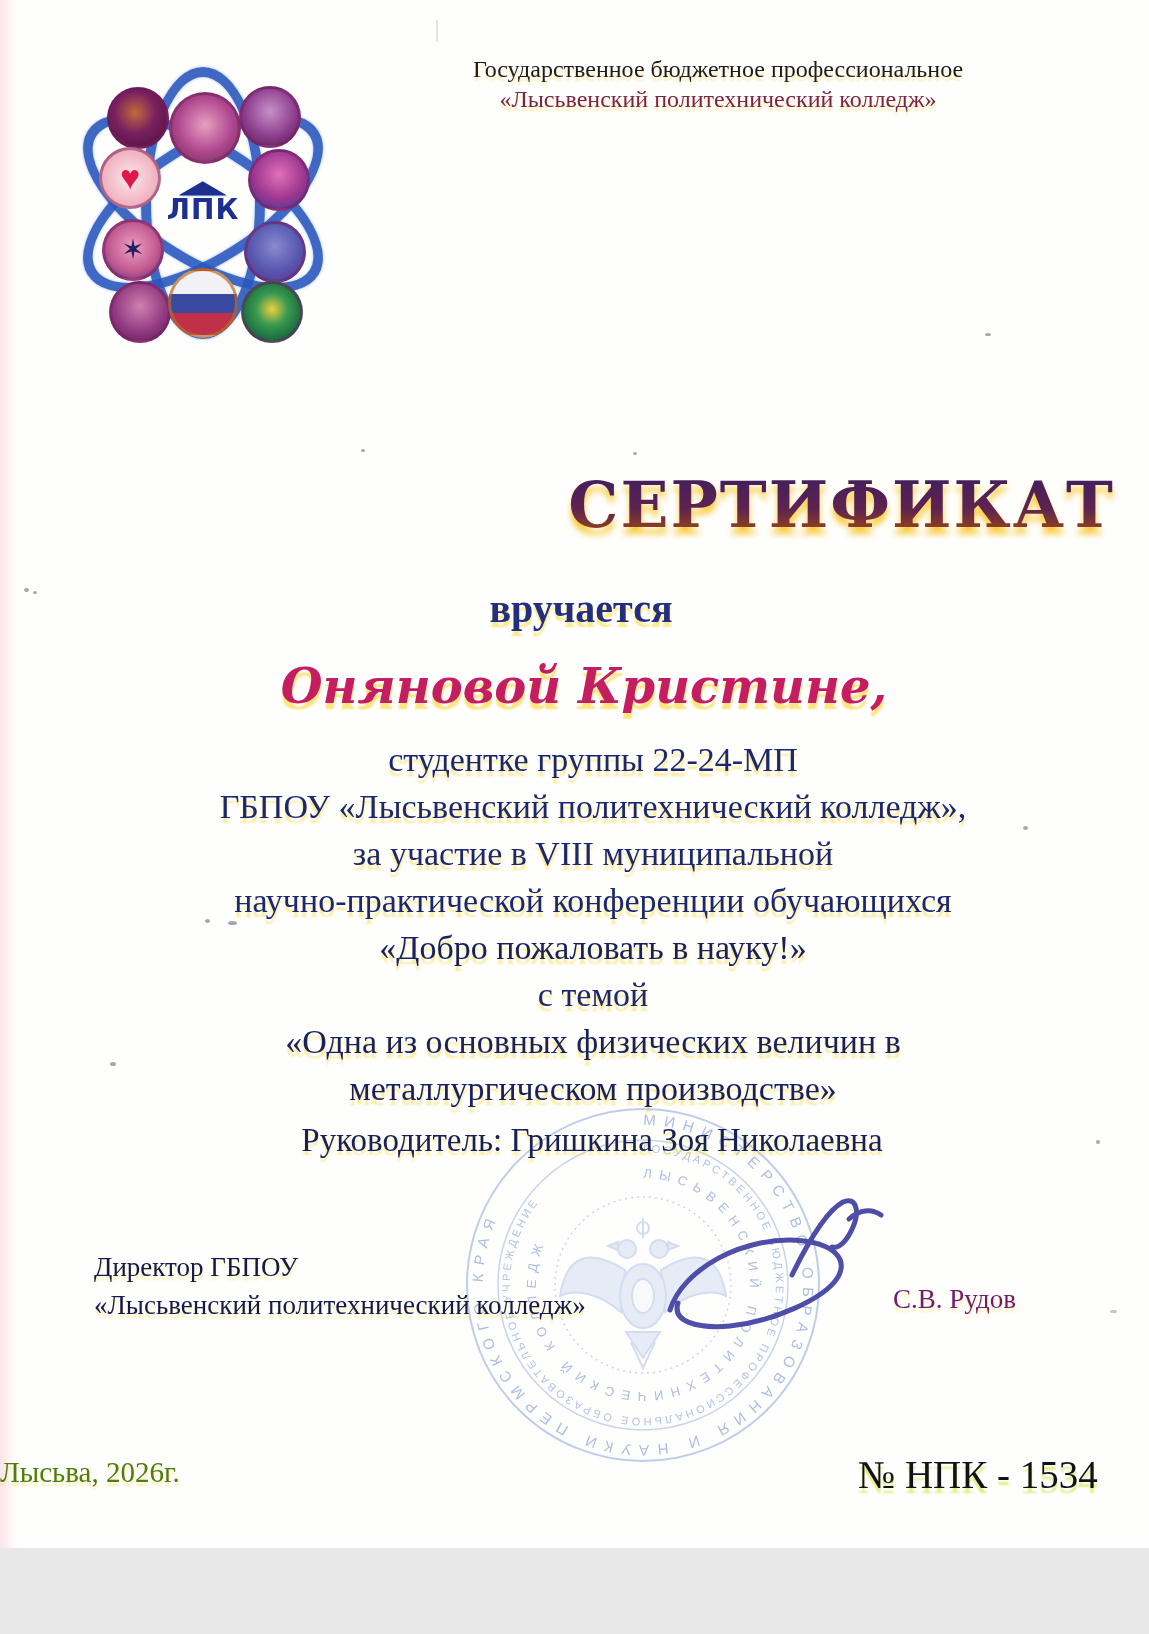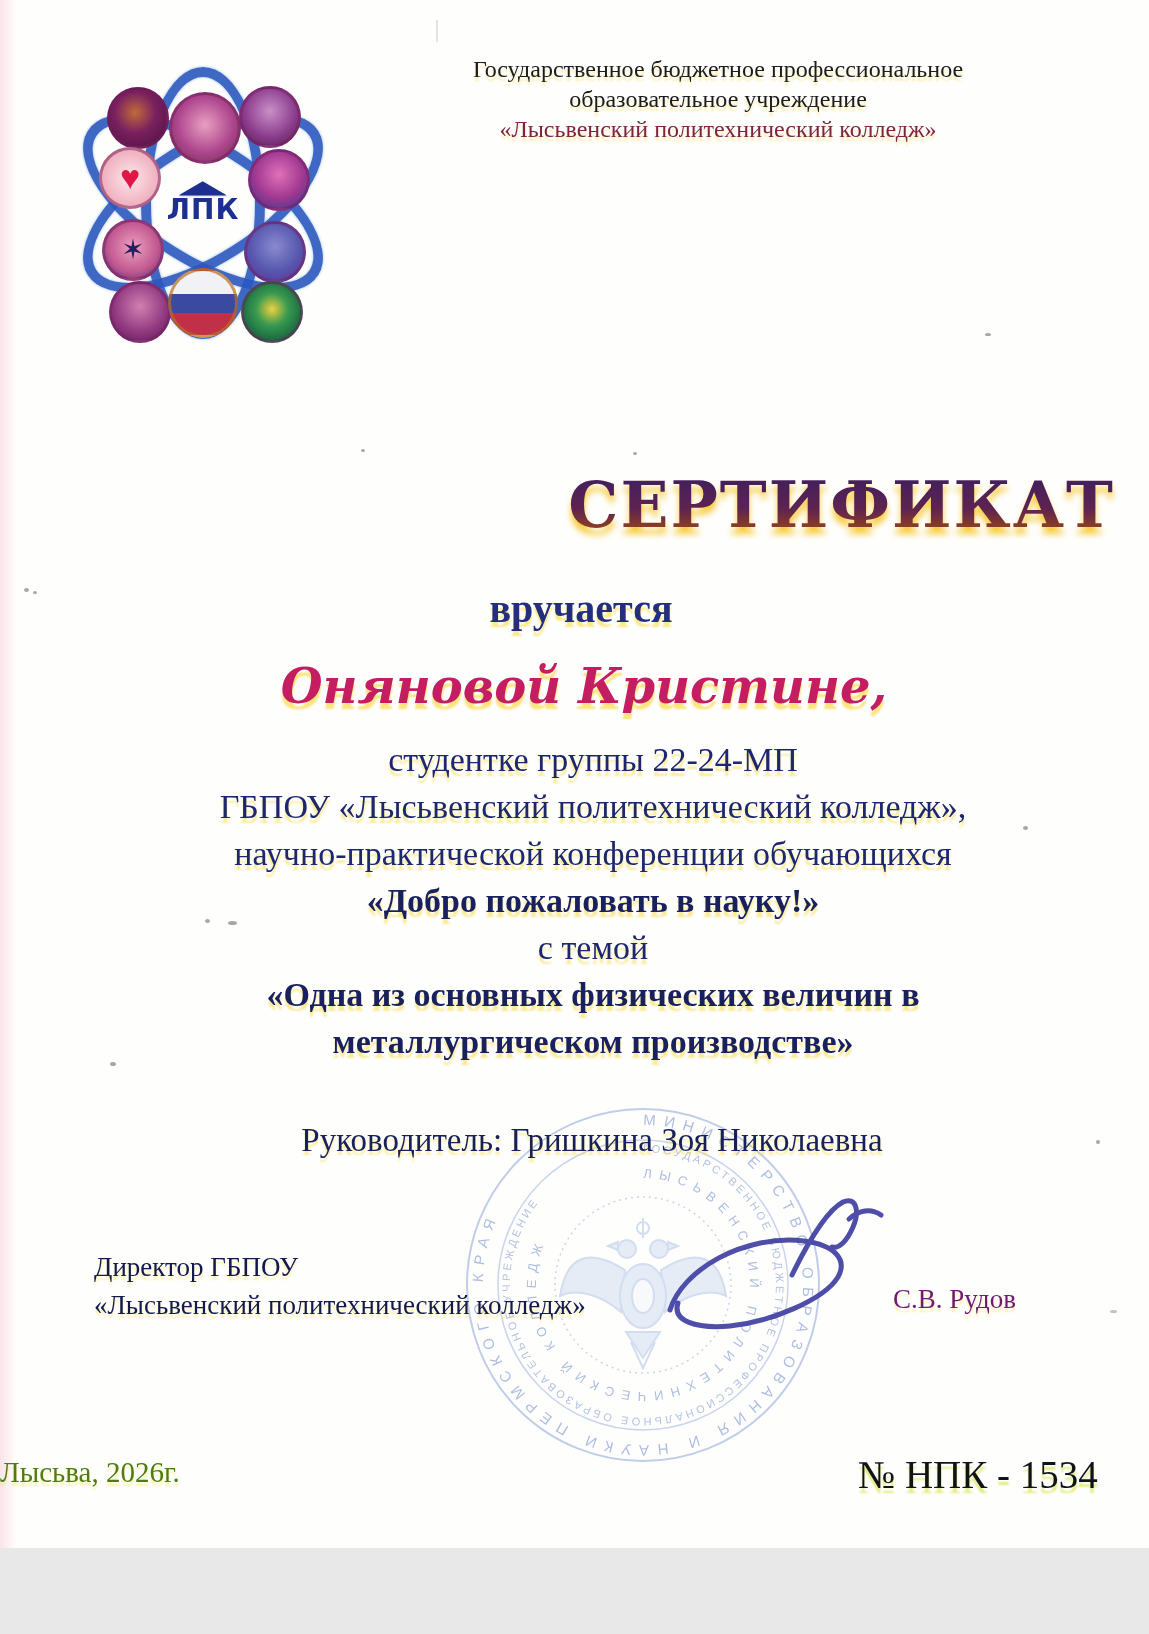--- a/index.html
+++ b/index.html
@@ -53,21 +53,21 @@
       font-weight:bold;font-size:40px;color:#232e7e;
       text-shadow:0 5px 2px rgba(250,215,40,.55);}
   .recipient{position:absolute;top:658px;left:10px;width:1148px;text-align:center;
       font-family:"DejaVu Serif",serif;font-style:italic;font-weight:bold;font-size:48px;
       color:#c51d62;text-shadow:0 6px 2px rgba(252,205,20,.55);}
 
   
   .body-block{position:absolute;top:736px;left:0;width:1114px;text-align:center;
       font-size:34px;line-height:47px;color:#1c276f;
       text-shadow:0 5px 2px rgba(250,216,45,.5);padding-left:36px;}
-  .body-block .bold{font-weight:bold;color:#18205e;}
+  .body-block .bold{font-weight:normal;color:#18205e;}
   .supervisor{position:absolute;top:1122px;left:35px;width:1114px;text-align:center;
       font-size:33px;color:#16205c;text-shadow:0 4px 2px rgba(250,216,45,.45);z-index:4;}
 
   
   .stamp{position:absolute;left:458px;top:1100px;z-index:1;}
   .signature{position:absolute;left:652px;top:1188px;z-index:5;}
 
   
   .director{position:absolute;left:94px;top:1248px;font-size:27px;line-height:38px;color:#12194e;
       text-shadow:0 4px 2px rgba(250,220,70,.4);z-index:6;}
@@ -96,21 +96,20 @@
   .speck{position:absolute;background:rgba(95,95,100,.55);border-radius:50%;}
 </style>
 </head>
 <body>
 
 <div class="page">
   <div class="edge-tint"></div>
 
   <div class="org">
     <div>Государственное бюджетное профессиональное</div>
-    <div>образовательное учреждение</div>
     <div class="l3">«Лысьвенский политехнический колледж»</div>
   </div>
 
   <div class="atom">
     <div class="orbit o1"></div>
     <div class="orbit o2"></div>
     <div class="orbit o3"></div>
     <div class="badge b1"></div>
     <div class="badge b2"></div>
     <div class="badge b3"></div>
@@ -127,20 +126,21 @@
     </div>
   </div>
 
   <div class="cert-title">СЕРТИФИКАТ</div>
   <div class="presented">вручается</div>
   <div class="recipient">Оняновой Кристине,</div>
 
   <div class="body-block">
     <div>студентке группы 22-24-МП</div>
     <div>ГБПОУ «Лысьвенский политехнический колледж»,</div>
+    <div>за участие в VIII муниципальной</div>
     <div>научно-практической конференции обучающихся</div>
     <div class="bold">«Добро пожаловать в науку!»</div>
     <div>с темой</div>
     <div class="bold">«Одна из основных физических величин в</div>
     <div class="bold">металлургическом производстве»</div>
   </div>
   <div class="supervisor">Руководитель: Гришкина Зоя Николаевна</div>
 
   <svg class="stamp" width="370" height="370" viewBox="0 0 370 370">
     <g opacity="0.72">

